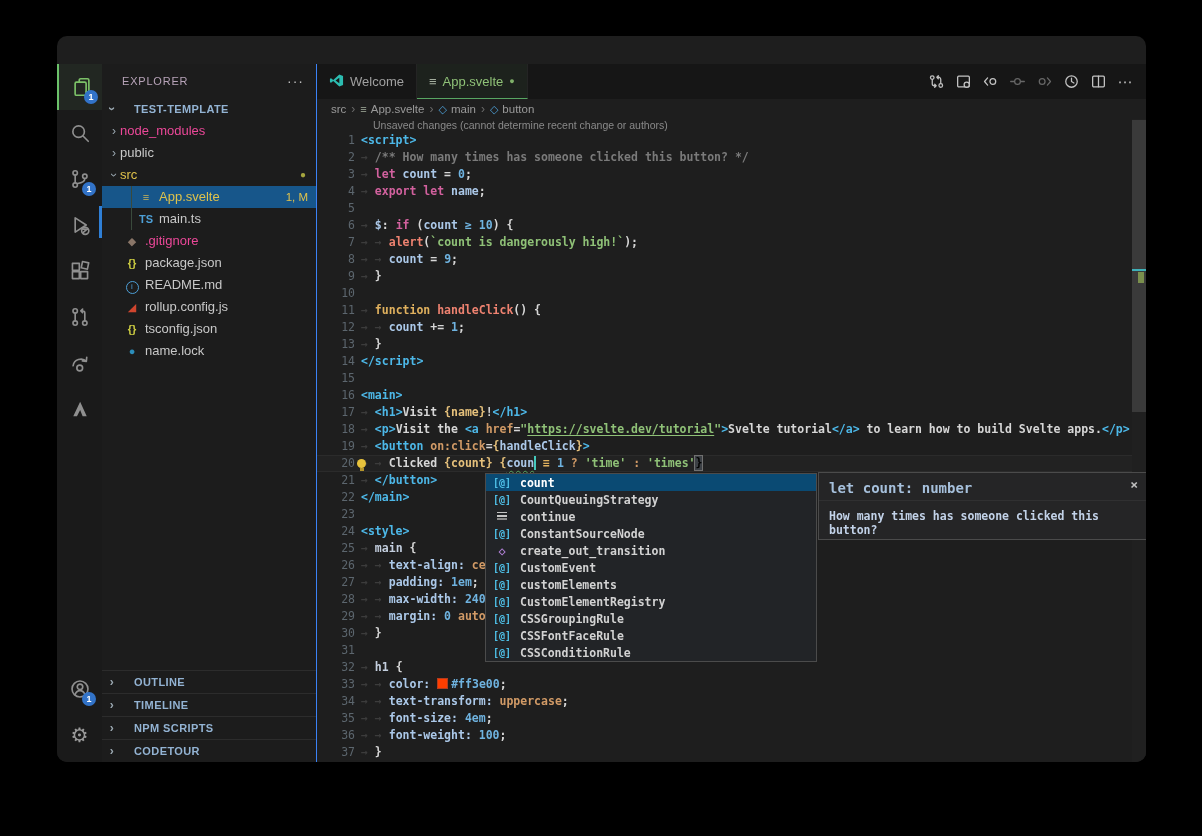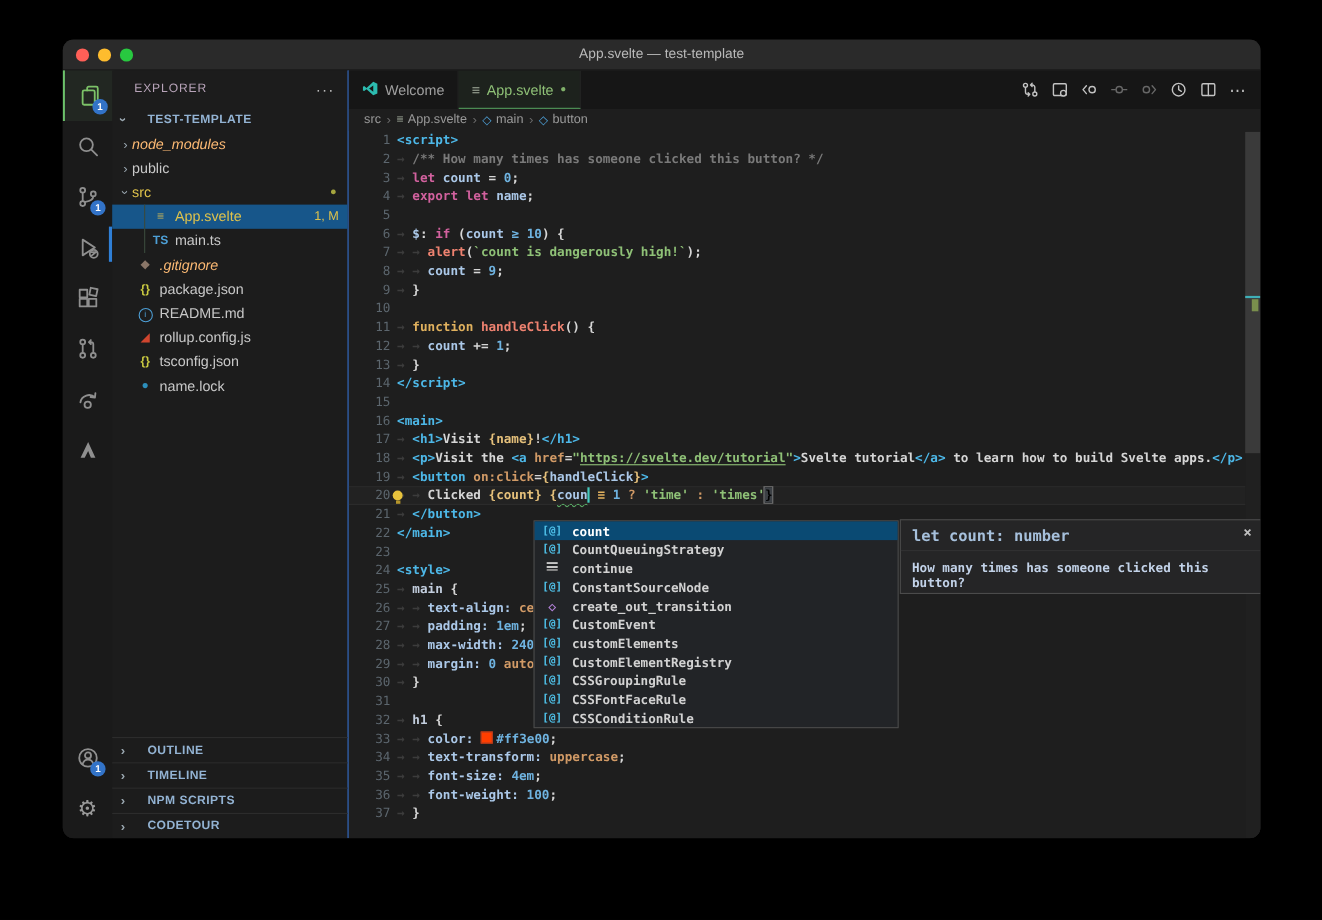--- a/index.html
+++ b/index.html
@@ -31,21 +31,21 @@
   .sb-header{height:34px;line-height:34px;padding-left:20px;color:#b7a3b8;font-size:11px;letter-spacing:.8px;position:relative;}
   .sb-header .more{position:absolute;right:12px;top:0;color:#bbb;font-size:14px;letter-spacing:1px;cursor:pointer;}
   .sb-section-title{height:22px;line-height:22px;color:#93b3d3;font-size:11px;font-weight:bold;letter-spacing:.4px;
     display:flex;align-items:center;gap:16px;padding-left:4px;}
   .chev{display:inline-block;color:#9aa7b0;font-size:12px;width:12px;text-align:center;transform-origin:50% 50%;}
   .chev.open{transform:rotate(90deg);}
   .tree{position:relative;}
   .tree-row{position:relative;height:22px;line-height:22px;display:flex;align-items:center;font-size:13px;color:#c8c8c8;cursor:pointer;}
   .tree-row.sel{background:#17568a;}
   .tree-row .lbl{white-space:nowrap;}
-  .tree-row.dim .lbl{color:#fdba74;font-style:italic;}
+  .tree-row.dim .lbl{color:#ec4899;}
   .tree-row.yellow .lbl{color:#dfc24b;}
   .tree-row .ficon{width:16px;margin-right:5px;text-align:center;flex:none;font-size:11px;}
   .guide{position:absolute;left:29px;top:0;bottom:0;border-left:1px solid #3a4a3c;}
   .dot-mod{margin-left:auto;margin-right:10px;color:#a5a53e;font-size:10px;}
   .row-badge{margin-left:auto;margin-right:8px;color:#dfc24b;font-size:11.5px;}
   .ts-badge{color:#4d9fd6;font-weight:bold;font-size:9.5px;}
   .json-badge{color:#cbcb41;font-weight:bold;font-size:10px;}
   .info-badge{display:inline-flex;width:11px;height:11px;border:1px solid #4d9fd6;color:#4d9fd6;border-radius:50%;
     font-size:8px;align-items:center;justify-content:center;margin:0 auto;}
   .sb-bottom{position:absolute;left:0;right:0;bottom:0;}
@@ -111,28 +111,20 @@
   .ov-slider{position:absolute;right:0;top:1px;width:14px;height:292px;background:#3f3f3f;opacity:.85;cursor:pointer;}
   .ov-teal{position:absolute;right:0;top:150px;width:14px;height:2px;background:#3fb0b8;}
   .ov-green{position:absolute;right:2px;top:153px;width:6px;height:11px;background:#7a8f4d;}
 </style>
 </head>
 <body>
 
 <div class="stage">
   <div class="window">
 
-    <div class="titlebar">
-      <div class="lights">
-        <span class="light" style="background:#ff5f57"></span>
-        <span class="light" style="background:#febc2e"></span>
-        <span class="light" style="background:#28c840"></span>
-      </div>
-      <div class="title-text">App.svelte — test-template</div>
-    </div>
 
     <div class="body-row">
 
       <div class="activitybar">
         <div id="act-top">
             <div class="act-item active">
               <span>
                 <svg width="22" height="22" viewBox="0 0 16 16" fill="none" stroke="#7cc268" stroke-width="1.2" stroke-linecap="round" stroke-linejoin="round">
                   <rect x="3" y="4.5" width="8" height="9.5" rx="1"></rect>
                   <path d="M6 4.5V3a1 1 0 0 1 1-1h5a1 1 0 0 1 1 1v7.5a1 1 0 0 1-1 1h-1"></path>
@@ -381,20 +373,21 @@
               <span>main</span>
             </span>
             <span class="sep">›</span>
             <span style="display: inline-flex; align-items: center; gap: 4px;">
               <span class="bc-ico sym">◇</span>
               <span>button</span>
             </span>
           </div>
 
         <div class="code-area" id="code-area">
+          <div class="annot">Unsaved changes (cannot determine recent change or authors)</div>
           <div id="code-lines">
               <div class="code-line"><span class="ln">1</span><span class="src"><span class="tk-tag">&lt;script&gt;</span></span></div>
               <div class="code-line"><span class="ln">2</span><span class="src"><span class="tk-ws">→ </span><span class="tk-cmt">/** How many times has someone clicked this button? */</span></span></div>
               <div class="code-line"><span class="ln">3</span><span class="src"><span class="tk-ws">→ </span><span class="tk-kw">let </span><span class="tk-var">count </span><span class="tk-punc">= </span><span class="tk-num">0</span><span class="tk-punc">;</span></span></div>
               <div class="code-line"><span class="ln">4</span><span class="src"><span class="tk-ws">→ </span><span class="tk-kw">export let </span><span class="tk-var">name</span><span class="tk-punc">;</span></span></div>
               <div class="code-line"><span class="ln">5</span><span class="src"></span></div>
               <div class="code-line"><span class="ln">6</span><span class="src"><span class="tk-ws">→ </span><span class="tk-var">$</span><span class="tk-punc">: </span><span class="tk-kw">if </span><span class="tk-punc">(</span><span class="tk-var">count </span><span class="tk-num">≥ 10</span><span class="tk-punc">) {</span></span></div>
               <div class="code-line"><span class="ln">7</span><span class="src"><span class="tk-ws">→ </span><span class="tk-ws">→ </span><span class="tk-fn">alert</span><span class="tk-punc">(</span><span class="tk-str">`count is dangerously high!`</span><span class="tk-punc">);</span></span></div>
               <div class="code-line"><span class="ln">8</span><span class="src"><span class="tk-ws">→ </span><span class="tk-ws">→ </span><span class="tk-var">count </span><span class="tk-punc">= </span><span class="tk-num">9</span><span class="tk-punc">;</span></span></div>
               <div class="code-line"><span class="ln">9</span><span class="src"><span class="tk-ws">→ </span><span class="tk-punc">}</span></span></div>

